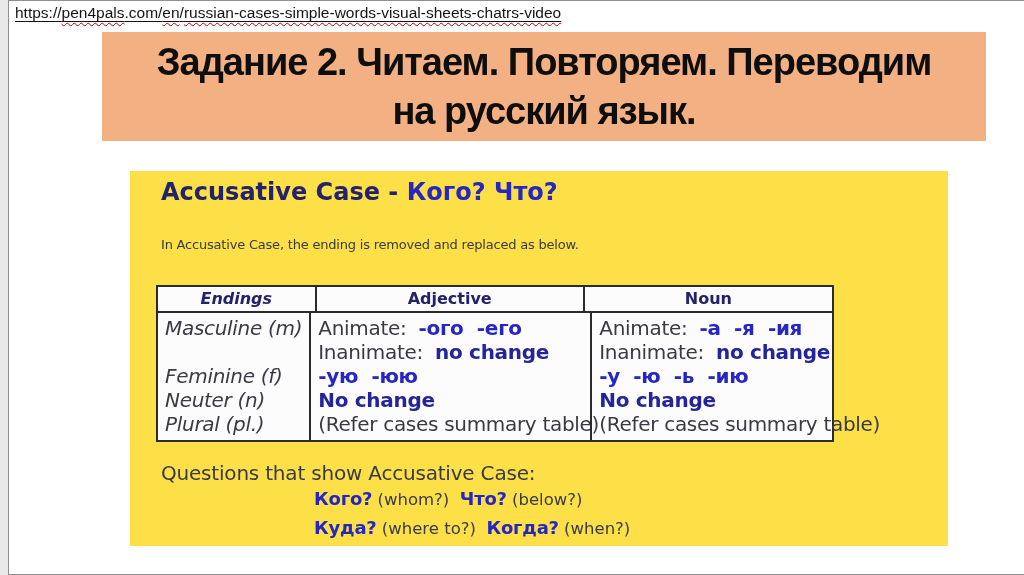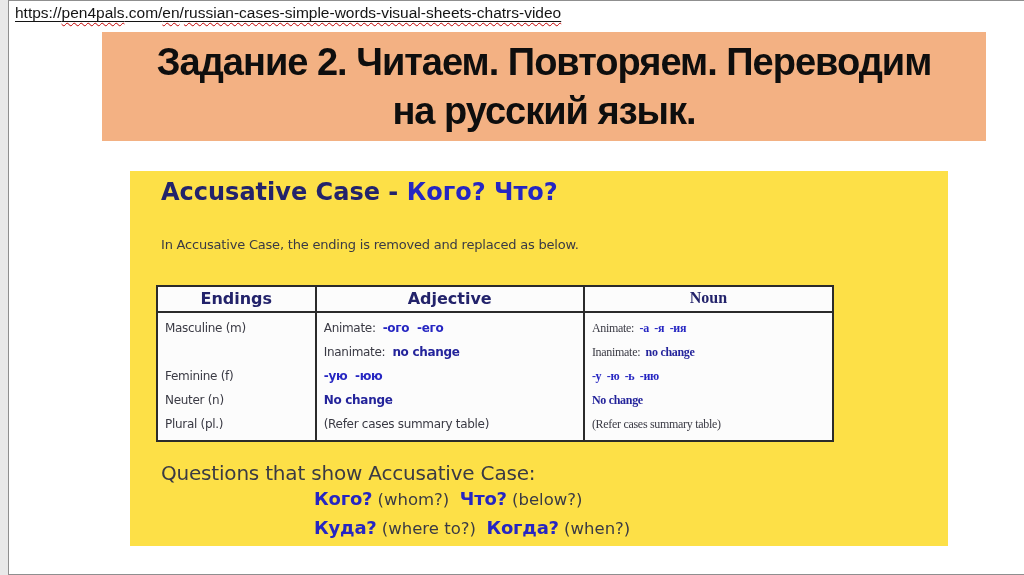--- a/index.html
+++ b/index.html
@@ -50,24 +50,24 @@
     position:absolute;left:26px;top:114px;width:678px;
     border:2px solid var(--tborder);background:#fcfcfc;box-sizing:border-box;
   }
   .thead{display:flex;border-bottom:2px solid var(--tborder);}
   .th{
     font-size:16px;font-weight:bold;color:var(--navy);text-align:center;
     padding:2px 0 3px 0;box-sizing:border-box;
   }
   .tbody{display:flex;}
   .tcol{padding:3px 7px 4px 7px;box-sizing:border-box;}
-  .c0{width:164px;}
+  .c0{width:164px;font-style:italic;}
   .c1{width:281px;border-left:2px solid var(--tborder);}
-  .c2{width:261px;border-left:2px solid var(--tborder);font-family:Liberation Serif, serif;}
-  .tline{line-height:24px;font-size:12px;white-space:pre;letter-spacing:-0.3px;}
+  .c2{width:261px;border-left:2px solid var(--tborder);}
+  .tline{line-height:24px;font-size:20px;white-space:pre;letter-spacing:-0.3px;}
   .seg-plain{color:var(--dark);}
   .seg-blue{color:var(--blue);font-weight:bold;}
   .seg-navy{color:#24249b;font-weight:bold;}
   
   .q-head{position:absolute;left:31px;top:290px;font-size:20px;letter-spacing:-0.2px;color:var(--dark);}
   .q-lines{position:absolute;left:184px;top:314px;}
   .q-line{line-height:27.5px;font-size:16.5px;white-space:pre;}
   .seg-q{color:var(--blue);font-weight:bold;font-size:18px;letter-spacing:-0.2px;text-align:center;}
 </style>
 </head>

